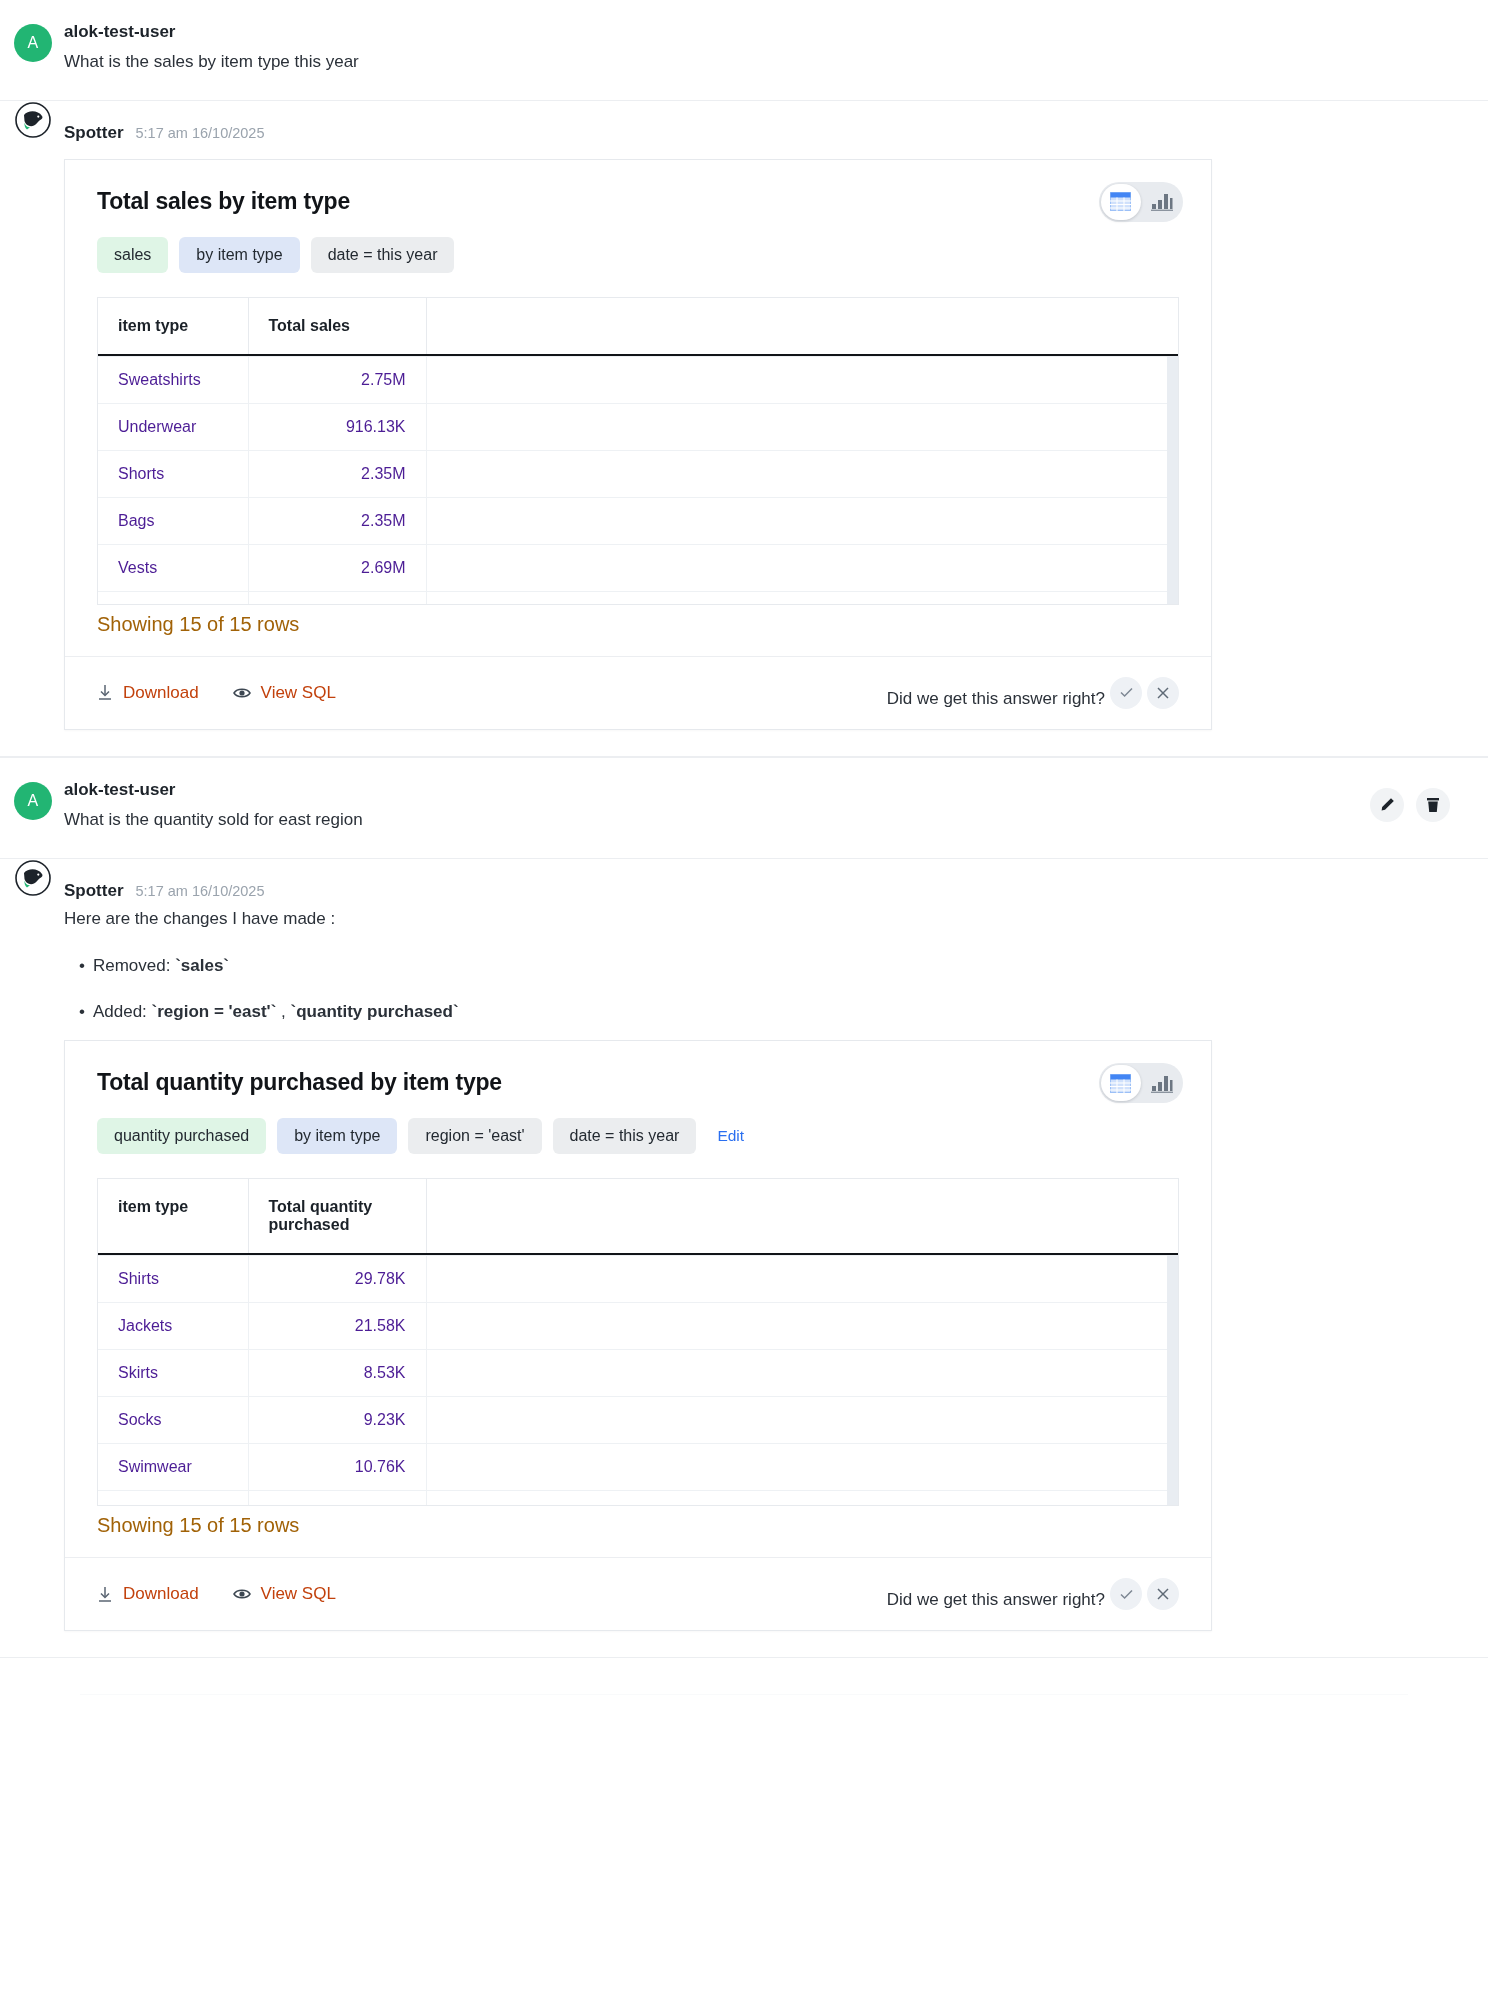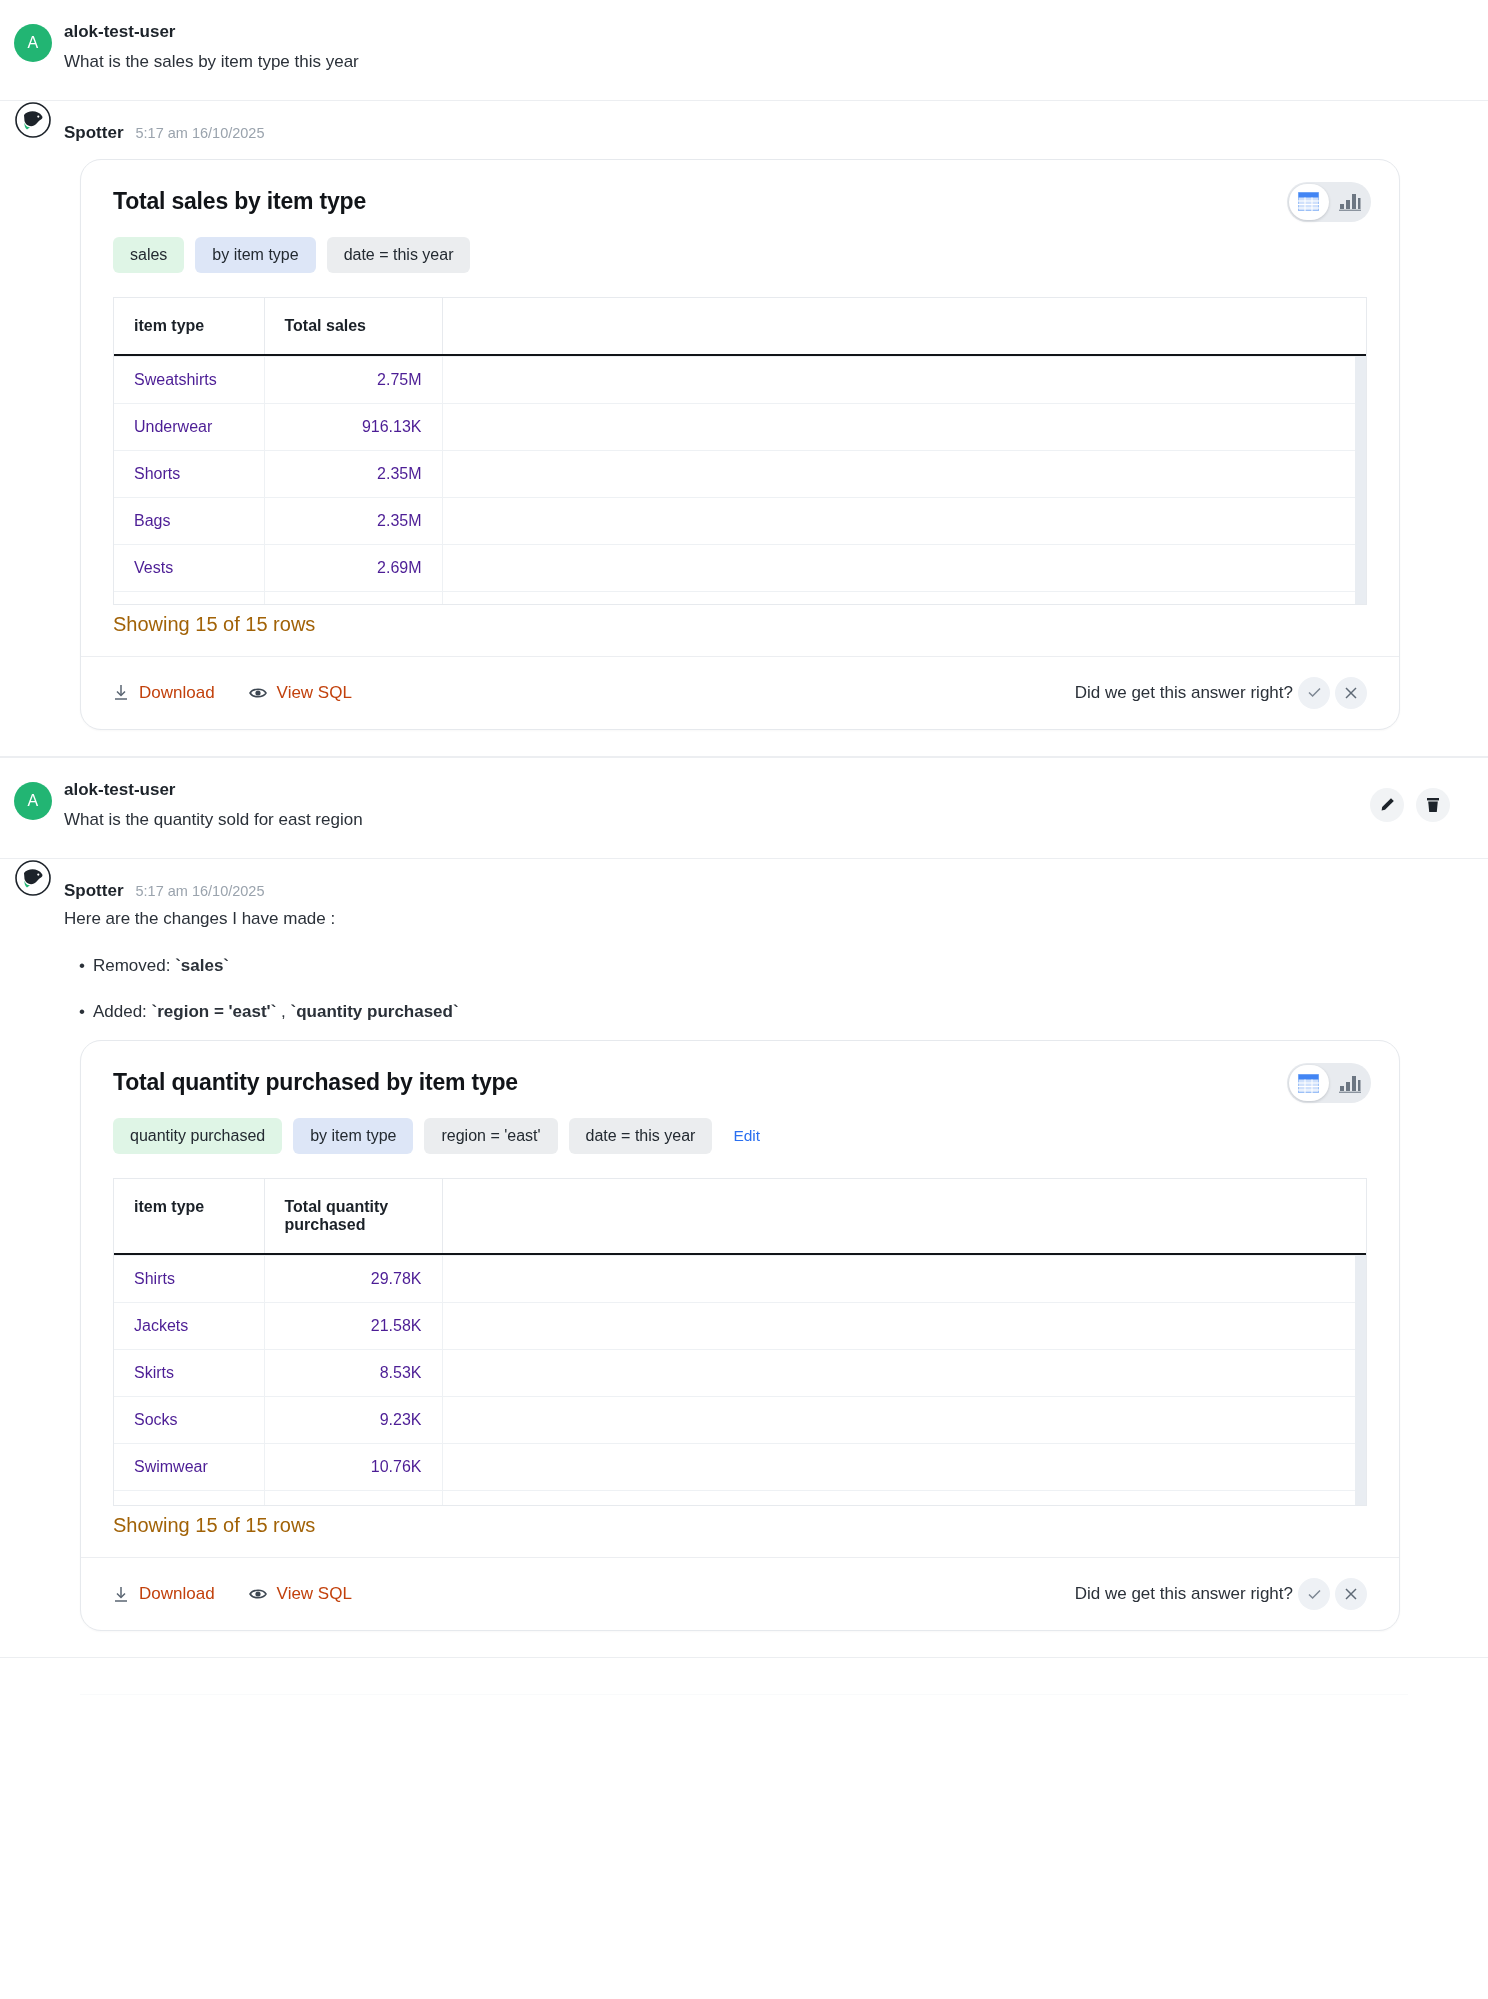--- a/index.html
+++ b/index.html
@@ -66,25 +66,25 @@
   .msg-bot { padding: 22px 12px 26px 0; border-bottom: 1px solid #eceef1; }
   .bot-body { padding-left: 64px; padding-right: 40px; }
   .bot-line { font-size: 17px; color: #2b3139; margin-top: 6px; line-height: 1.4; }
   .bullet-line { font-size: 17px; color: #2b3139; margin-top: 23px; line-height: 1.4; padding-left: 15px; }
   .bullet-line .dot { margin-right: 8px; }
   .bullet-line b { font-weight: bold; }
 
   
   .card {
     margin-top: 16px;
-    margin-left: 16px;
+    margin-left: 0;
     border: 1px solid #e6e9ed;
-    border-radius: 21px;
+    border-radius: 0;
     background: #fff;
-    width: 1320px;
+    width: 1148px;
     box-shadow: 0 1px 2px rgba(16,24,40,0.03);
   }
   .card-head {
     position: relative;
     padding: 28px 32px 0 32px;
   }
   .card-title { font-size: 23px; font-weight: bold; color: #111418; letter-spacing: -.2px; }
 
   .view-toggle {
     position: absolute; right: 28px; top: 22px;
@@ -176,21 +176,21 @@
     margin-top: 20px;
     border-top: 1px solid #eceef1;
     padding: 20px 32px;
     display: flex; align-items: center;
   }
   .foot-action {
     display: flex; align-items: center; gap: 10px;
     font-size: 17px; color: #c2410c;
     margin-right: 34px; cursor: pointer;
   }
-  .foot-right { margin-left: auto; display: flex; align-items: center; gap: 5px; }
+  .foot-right { margin-left: auto; display: flex; align-items: flex-end; gap: 5px; }
   .foot-q { font-size: 17px; color: #2b3139; }
   .fb-btn {
     width: 32px; height: 32px; border-radius: 50%;
     background: #eef1f5; border: none; cursor: pointer;
     display: flex; align-items: center; justify-content: center;
     color: #727d8a; font-size: 15px;
   }
 
   .tail { height: 90px; background: #fff; }
   .tail-hint { border-top: 1px solid #f4f5f7; margin: 36px 80px 0 80px; opacity:.5; }

